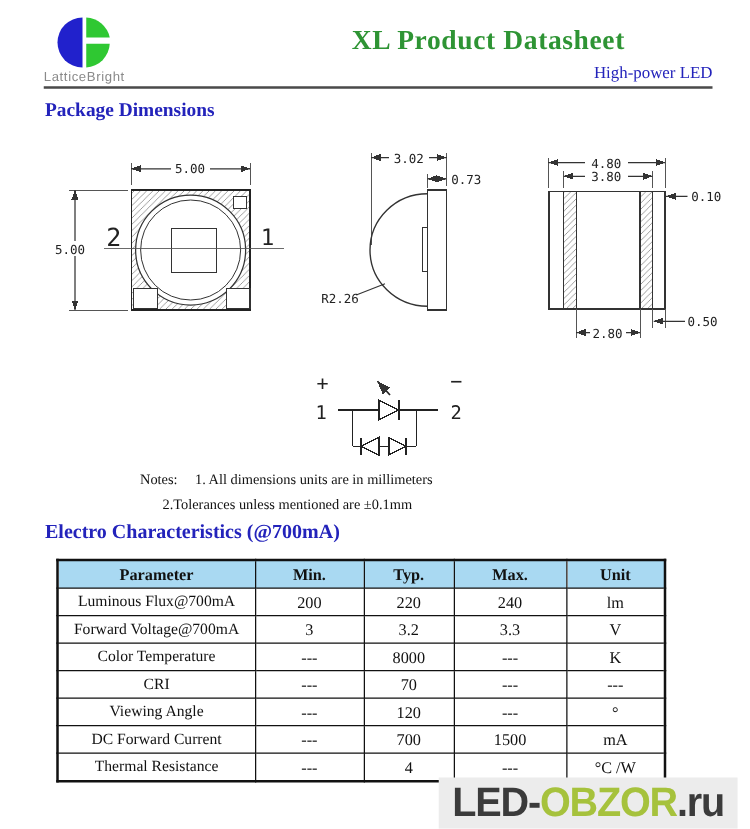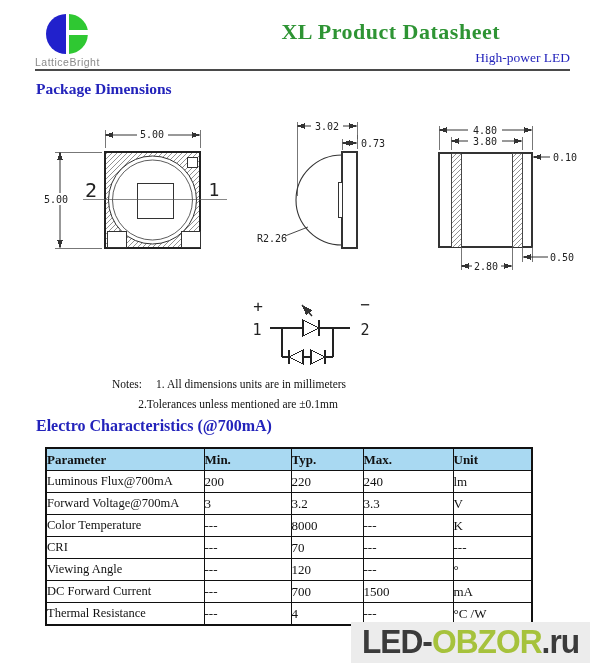--- a/index.html
+++ b/index.html
@@ -15,30 +15,30 @@
   .doc-title{left:140px;top:19px;width:360px;text-align:right;
     font-size:22px;font-weight:bold;color:#2e9434;letter-spacing:.5px;}
   .doc-subtitle{left:430px;top:50px;width:140px;text-align:right;
     font-size:13.5px;font-weight:normal;color:#2323bb;}
   .header-rule{left:35px;top:69px;width:535px;height:2px;background:#4a4a4a;}
   .section-heading{font-weight:bold;color:#2323bb;}
   .pkg-heading{left:36px;top:80px;font-size:15.5px;}
   .electro-heading{left:36px;top:417px;font-size:16px;}
   
   .notes{left:112px;top:374px;font-size:11.5px;line-height:20px;color:#111;}
-  .notes .indent{margin-left:18px;text-align:center;}
+  .notes .indent{margin-left:18px;}
   .notes .gap{display:inline-block;width:14px;}
   
   .cad{font-family:"DejaVu Sans Mono",monospace;fill:#222;}
   svg line,svg path,svg rect,svg polygon,svg circle{shape-rendering:crispEdges;}
   svg .smooth{shape-rendering:auto;}
   
   .char-table{left:45px;top:447px;}
   table{border-collapse:collapse;table-layout:fixed;border:2px solid #111;}
-  th,td{border:1px solid #111;text-align:left;padding:0;height:21px;
+  th,td{border:1px solid #111;text-align:center;padding:0;height:21px;
     font-size:13px;overflow:hidden;white-space:nowrap;}
   th{background:#a9d9f2;font-weight:bold;}
   td.param{font-size:12.5px;}
   
   .watermark{left:351px;top:622px;width:249px;height:41px;background:#ececec;
     font-family:"Liberation Sans",sans-serif;font-weight:bold;font-size:33px;
     line-height:40px;letter-spacing:-1px;text-align:center;
     transform:scaleX(.96);transform-origin:left center;}
   .wm-dark{color:#3b3b3b;}
   .wm-green{color:#a6c23c;}

